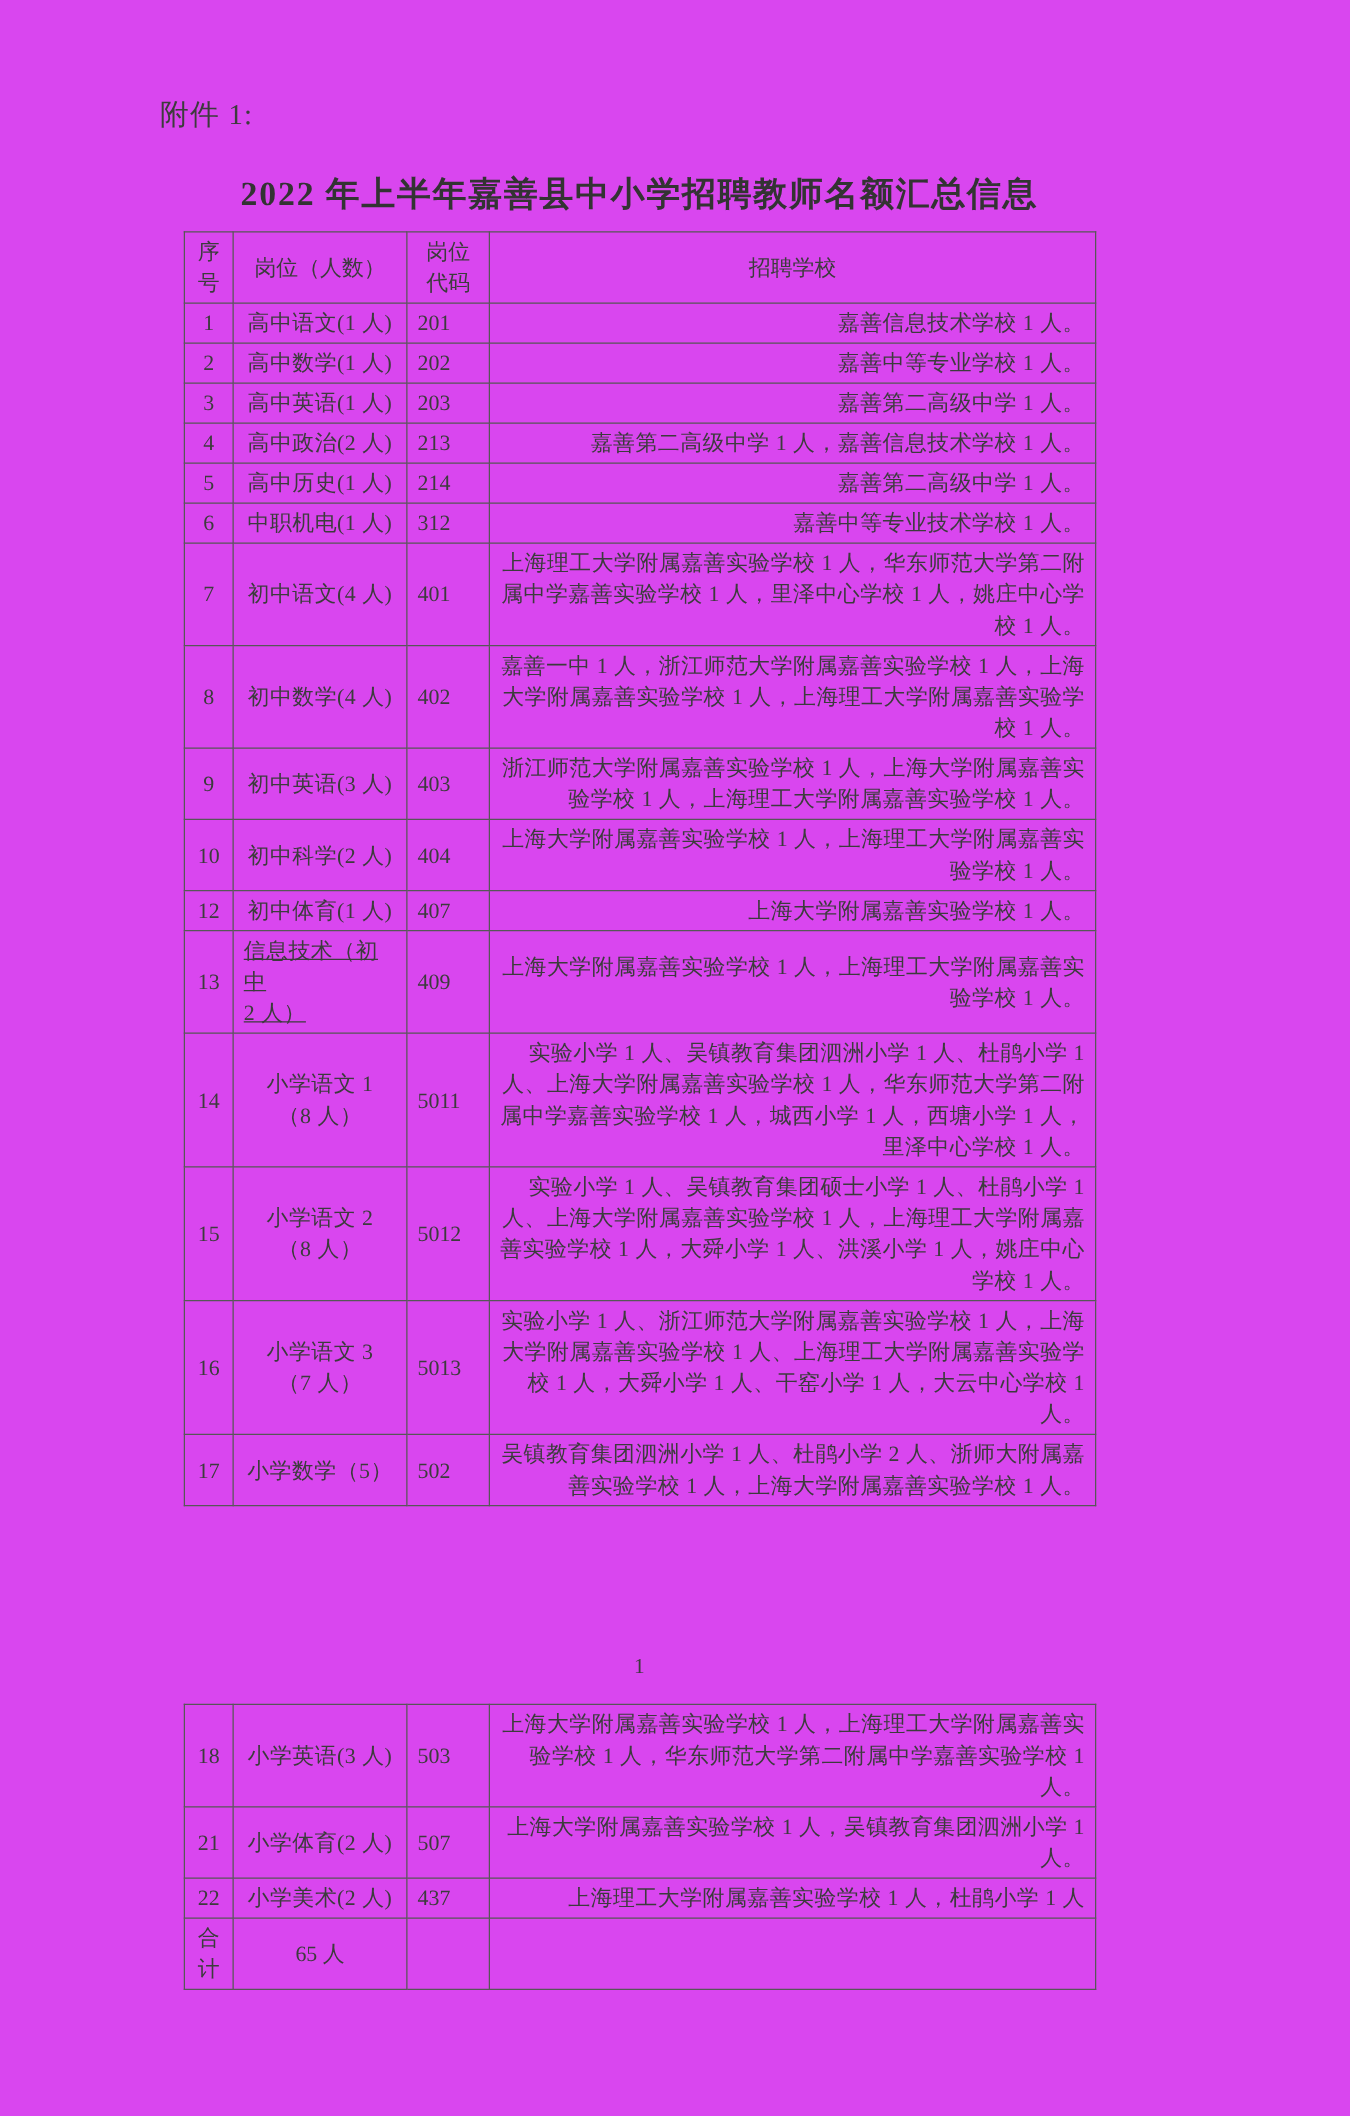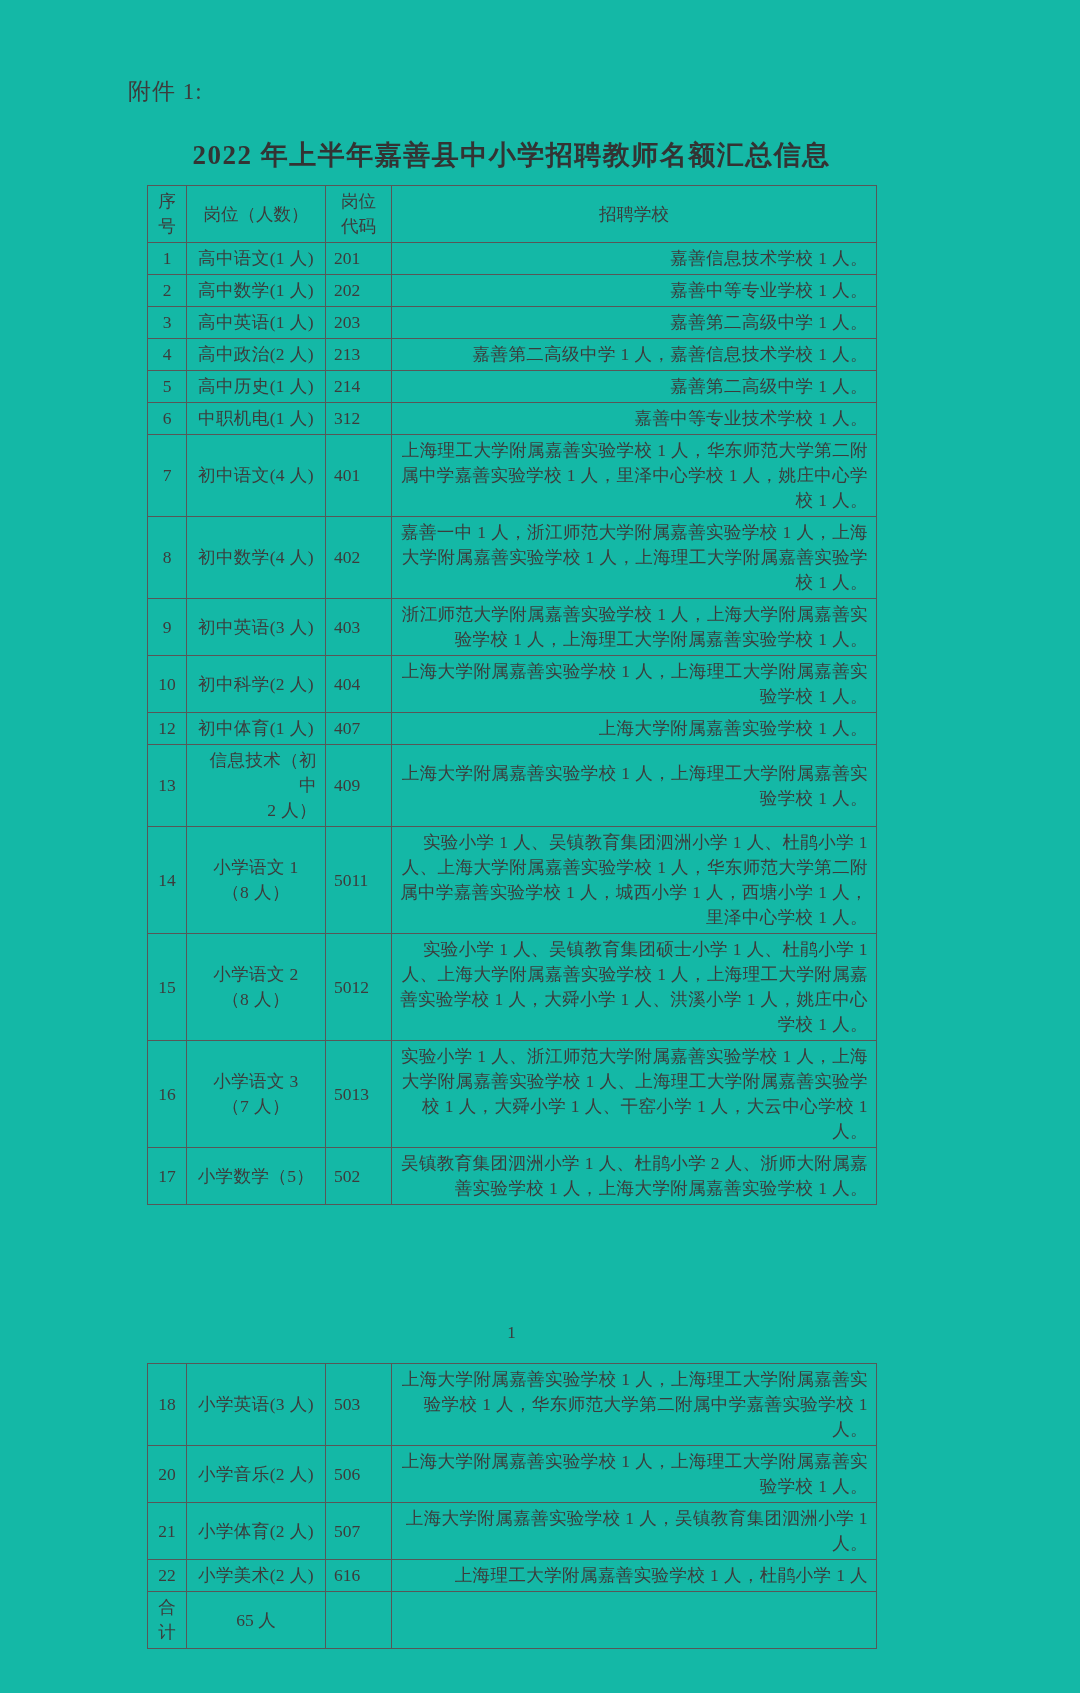--- a/index.html
+++ b/index.html
@@ -5,21 +5,21 @@
   html,body{margin:0;padding:0;}
   body{
     background:#f5f5f3;
     font-family:"Liberation Serif","DejaVu Serif",serif;
     color:#3c3c3c;
   }
   .page{
     position:relative;
     width:1080px;
     height:1693px;
-    background:#14b8a6;
+    background:#d946ef;
     overflow:hidden;
   }
   .attachment-label{
     padding-top:76px;
     margin-left:128px;
     font-size:23px;
     letter-spacing:1px;
   }
   .doc-title{
     width:729px;
@@ -47,21 +47,21 @@
     word-break:break-all;
   }
   col.c-no{width:39px;}
   col.c-pos{width:139px;}
   col.c-code{width:66px;}
   col.c-sch{width:485px;}
   th{ text-align:center; white-space:pre-line; }
   .no-cell{ text-align:center; }
   .code-cell{ text-align:left; }
   .pos-cell{ text-align:center; white-space:pre-line; letter-spacing:0.4px; }
-  .pos-cell.align-left{ text-align:right; }
+  .pos-cell.align-left{ text-align:left;text-decoration:underline; }
   .schools-cell{ text-align:right; letter-spacing:0.4px; }
   .page-number{
     width:729px;
     margin:118px 0 20px 147px;
     text-align:center;
     font-size:17px;
   }
   .total-label-cell{
     text-align:center;
     white-space:pre-line;
@@ -212,35 +212,29 @@
         <col class="c-sch">
     </colgroup>
     <tbody id="tbody-page2">
         <tr>
           <td class="no-cell">18</td>
           <td class="pos-cell">小学英语(3 人)</td>
           <td class="code-cell">503</td>
           <td class="schools-cell">上海大学附属嘉善实验学校 1 人，上海理工大学附属嘉善实验学校 1 人，华东师范大学第二附属中学嘉善实验学校 1 人。</td>
         </tr>
         <tr>
-          <td class="no-cell">20</td>
-          <td class="pos-cell">小学音乐(2 人)</td>
-          <td class="code-cell">506</td>
-          <td class="schools-cell">上海大学附属嘉善实验学校 1 人，上海理工大学附属嘉善实验学校 1 人。</td>
-        </tr>
-        <tr>
           <td class="no-cell">21</td>
           <td class="pos-cell">小学体育(2 人)</td>
           <td class="code-cell">507</td>
           <td class="schools-cell">上海大学附属嘉善实验学校 1 人，吴镇教育集团泗洲小学 1 人。</td>
         </tr>
         <tr>
           <td class="no-cell">22</td>
           <td class="pos-cell">小学美术(2 人)</td>
-          <td class="code-cell">616</td>
+          <td class="code-cell">437</td>
           <td class="schools-cell">上海理工大学附属嘉善实验学校 1 人，杜鹃小学 1 人</td>
         </tr>
       </tbody>
     <tfoot>
       <tr>
         <td class="total-label-cell">合
 计</td>
         <td class="total-value-cell">65 人</td>
         <td class="code-cell"></td>
         <td class="schools-cell"></td>

